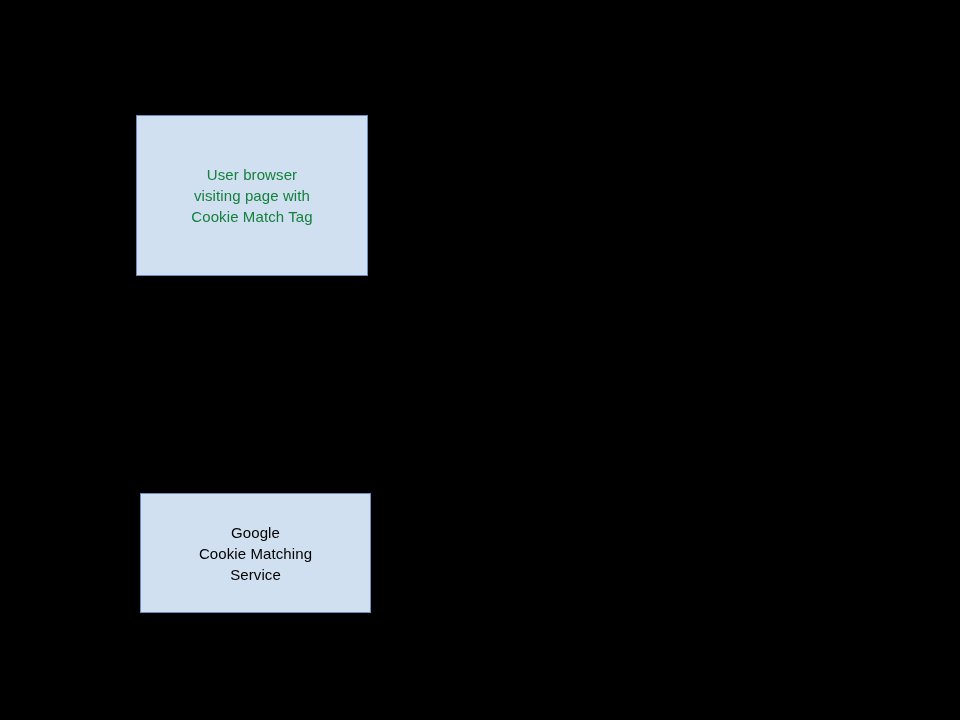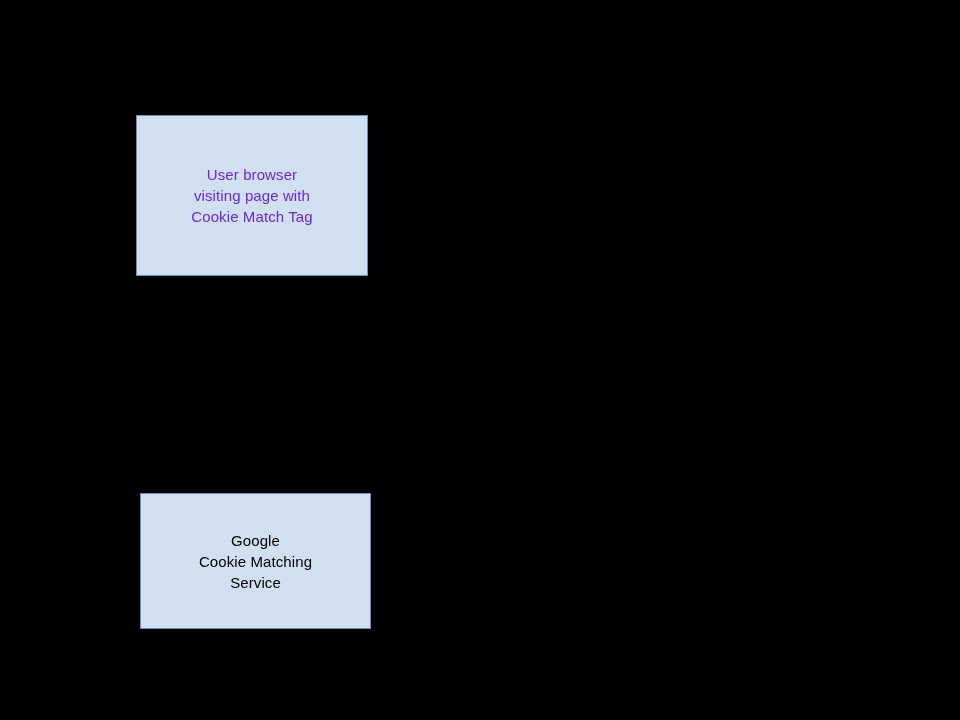--- a/index.html
+++ b/index.html
@@ -38,26 +38,26 @@
     padding: 0 6px;
     box-sizing: border-box;
     white-space: pre-line;
   }
 </style>
 </head>
 <body style="background: rgb(0, 0, 0);">
 
 <div id="canvas" style="width: 960px; height: 720px; background: rgb(0, 0, 0);">
 
-  <div class="node" id="node-user-browser" style="left: 136px; top: 115px; width: 232px; height: 161px; background: rgb(208, 224, 240); border-color: rgb(108, 142, 191); color: #6d28d9;">
+  <div class="node" id="node-user-browser" style="left: 136px; top: 115px; width: 232px; height: 161px; background: rgb(208, 224, 240); border-color: rgb(108, 142, 191); color: #15803d;">
     <span class="node-label">User browser
 visiting page with
 Cookie Match Tag</span>
   </div>
 
 
-  <div class="node" id="node-google-cookie-matching-service" style="left: 140px; top: 493px; width: 231px; height: 136px; background: rgb(208, 224, 240); border-color: rgb(108, 142, 191); color: rgb(0, 0, 0);">
+  <div class="node" id="node-google-cookie-matching-service" style="left: 140px; top: 493px; width: 231px; height: 120px; background: rgb(208, 224, 240); border-color: rgb(108, 142, 191); color: rgb(0, 0, 0);">
     <span class="node-label">Google
 Cookie Matching
 Service</span>
   </div>
 
 </div>
 
 </body></html>

